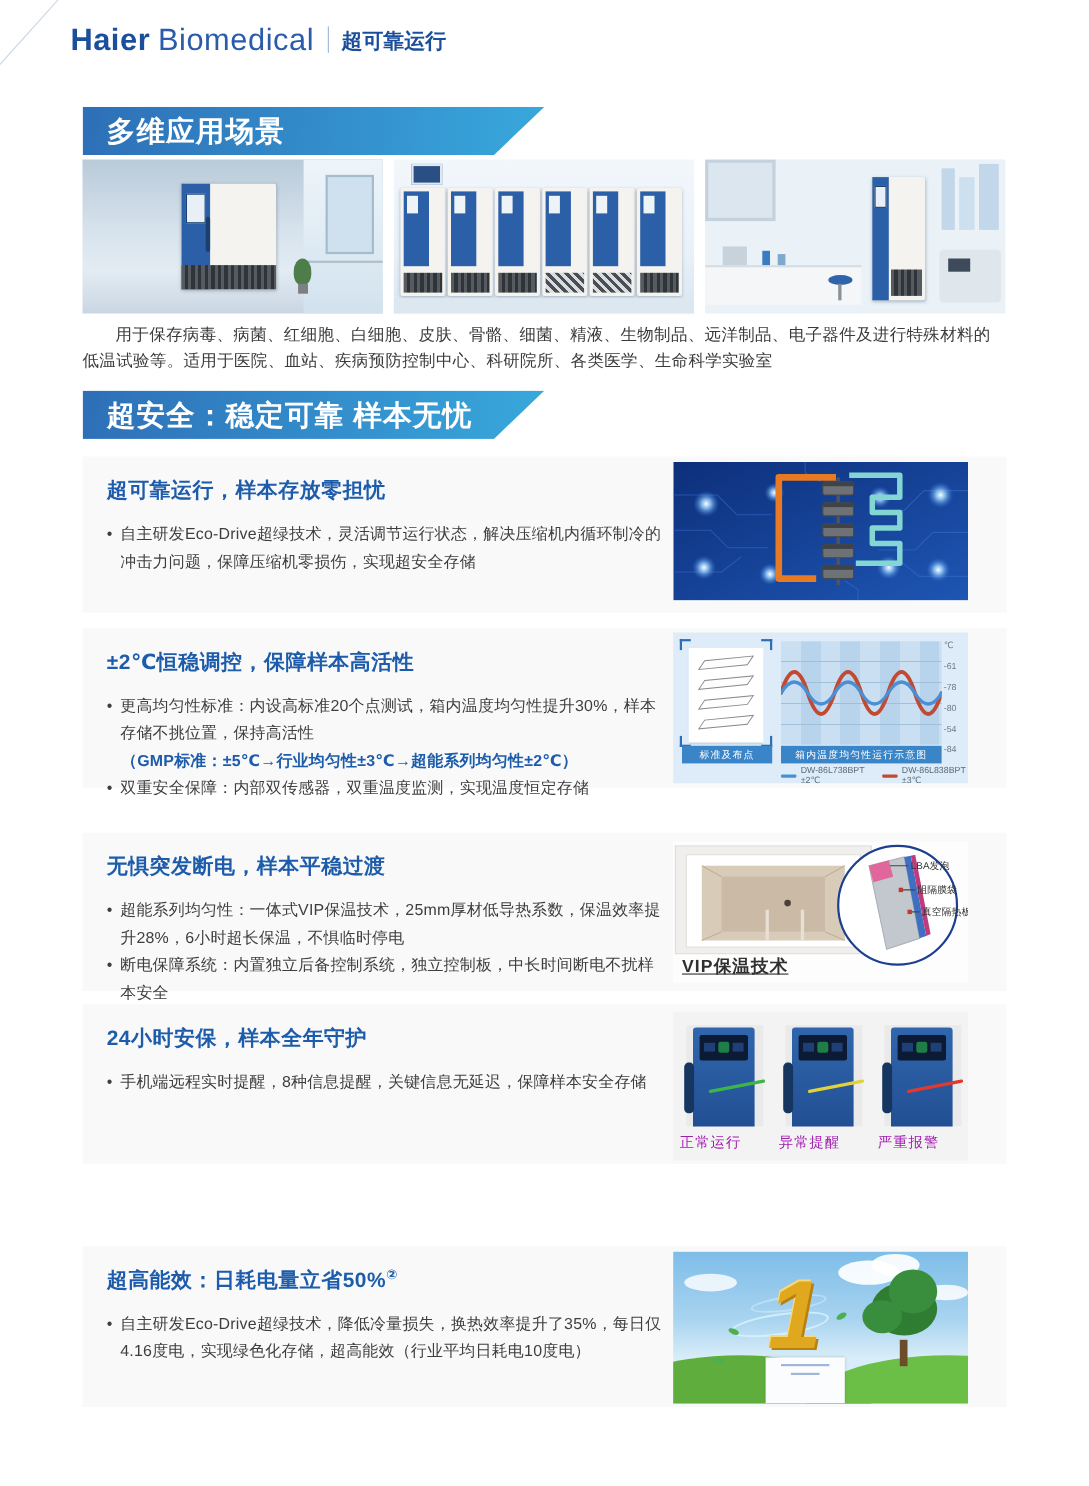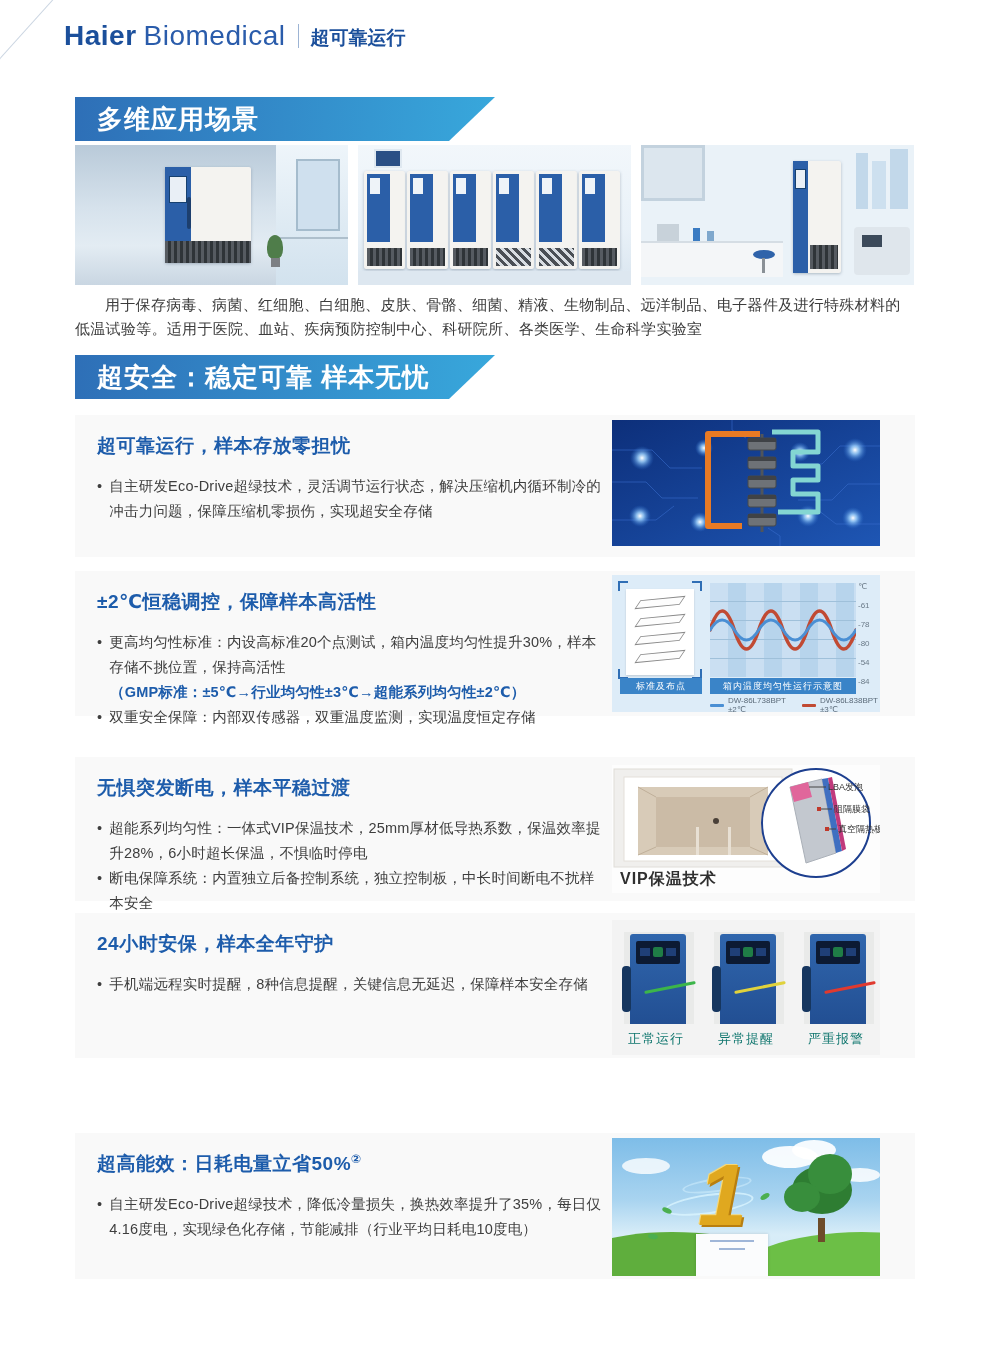--- a/index.html
+++ b/index.html
@@ -73,36 +73,36 @@
                      repeating-linear-gradient(90deg,#cadff2 0 18px,#b7d4ec 18px 36px); }
   .axis { position:absolute; left:246px; top:2px; width:20px; font-size:8px; color:#6a7a88; text-align:left; }
   .axis div { height:19px; line-height:19px; }
   .legend { position:absolute; left:98px; top:121px; display:flex; gap:14px; align-items:center; }
   .leg-item { display:flex; align-items:center; gap:4px; font-size:8px; color:#5b6b7a; }
   .leg-bar { width:18px; height:3px; border-radius:1px; }
   .leg-blue{ background:#4a8fd4; } .leg-red{ background:#c14a33; }
 
   
   #img-vip { top:8px; height:128px; background:#fdfdfd; }
-  .vip-caption { position:absolute; left:8px; top:104px; font-size:16px; font-weight:700; color:#2f2f2f; letter-spacing:1px; }
+  .vip-caption { position:absolute; left:8px; top:104px; font-size:16px; font-weight:700; color:#2f2f2f; letter-spacing:1px;text-decoration:underline; }
 
   
   #img-alarm { top:7px; height:135px; background:#f3f3f3; }
   .unit { position:absolute; top:12px; width:76px; height:118px; }
   .unit-bg { position:absolute; left:6px; top:0; width:70px; height:92px; background:#e9eae9; }
   .unit-body { position:absolute; left:12px; top:2px; width:56px; height:90px; border-radius:3px 3px 0 0;
                background:linear-gradient(180deg,#3066ad 0%,#224f93 100%); }
   .unit-display { position:absolute; left:6px; top:7px; width:44px; height:23px; background:#0c1a33; border-radius:2px; }
   .unit-display i { position:absolute; display:block; }
   .ud-a{ left:4px; top:7px; width:10px; height:8px; background:#1f3f77; }
   .ud-b{ left:17px; top:6px; width:10px; height:10px; background:#1f7d46; border-radius:2px; }
   .ud-c{ left:30px; top:7px; width:10px; height:8px; background:#1f3f77; }
   .unit-handle { position:absolute; left:4px; top:34px; width:9px; height:46px; background:#16365f; border-radius:4px; }
   .unit-stripe { position:absolute; left:14px; top:52px; width:52px; height:3px; border-radius:2px; transform:rotate(-11deg); }
-  .unit-cap { position:absolute; top:98px; width:100%; text-align:center; font-size:13px; color:#0f766e; letter-spacing:1px; }
+  .unit-cap { position:absolute; top:98px; width:100%; text-align:left; font-size:13px; color:#a21caf; letter-spacing:1px; }
 
   
   #img-energy { top:5px; height:138px; background:linear-gradient(180deg,#7ebde8 0%,#a9d4f0 45%,#d8edf8 70%,#cfe9f8 100%); }
   .cloud { position:absolute; background:#fff; border-radius:50%; opacity:.92; }
   .hill { position:absolute; border-radius:50%; }
   .tree-canopy { position:absolute; background:#2e7d32; border-radius:50%; }
   .trophy-one { position:absolute; left:86px; top:6px; font-size:88px; font-weight:800; color:#e0a81f;
                 text-shadow:2px 2px 0 #b97f10,-1px -1px 0 #f6d878; font-style:italic; }
   .pedestal { position:absolute; left:84px; top:96px; width:72px; height:42px; background:#fbfcfd; box-shadow:0 0 3px rgba(0,0,0,.15); }
   .ped-line { background:#9fb6d8; height:2px; margin:6px auto 0; }
@@ -399,21 +399,21 @@
       </div>
     </div>
   </div>
 
   <div class="card" id="card5">
     <div class="card-text">
       <div class="card-title">
         <span>超高能效：日耗电量立省50%</span><sup>②</sup>
       </div>
       <ul class="blist">
-        <li>自主研发Eco-Drive超绿技术，降低冷量损失，换热效率提升了35%，每日仅4.16度电，实现绿色化存储，节能减排（行业平均日耗电10度电）</li>
+        <li>自主研发Eco-Drive超绿技术，降低冷量损失，换热效率提升了35%，每日仅4.16度电，实现绿色化存储，超高能效（行业平均日耗电10度电）</li>
       </ul>
     </div>
     <div class="fimg" id="img-energy">
       <div class="cloud" style="left:150px;top:8px;width:56px;height:22px;"></div>
       <div class="cloud" style="left:180px;top:2px;width:44px;height:20px;"></div>
       <div class="cloud" style="left:10px;top:20px;width:48px;height:16px;opacity:.8;"></div>
       <div class="cloud" style="left:228px;top:30px;width:40px;height:14px;opacity:.85;"></div>
       <div class="hill" style="left:-60px;bottom:-46px;width:240px;height:90px;background:#5fae3d;"></div>
       <div class="hill" style="left:120px;bottom:-52px;width:260px;height:96px;background:#6cbf46;"></div>
       <div class="abs" style="left:206px;bottom:34px;width:7px;height:24px;background:#6d4c2a;"></div>

